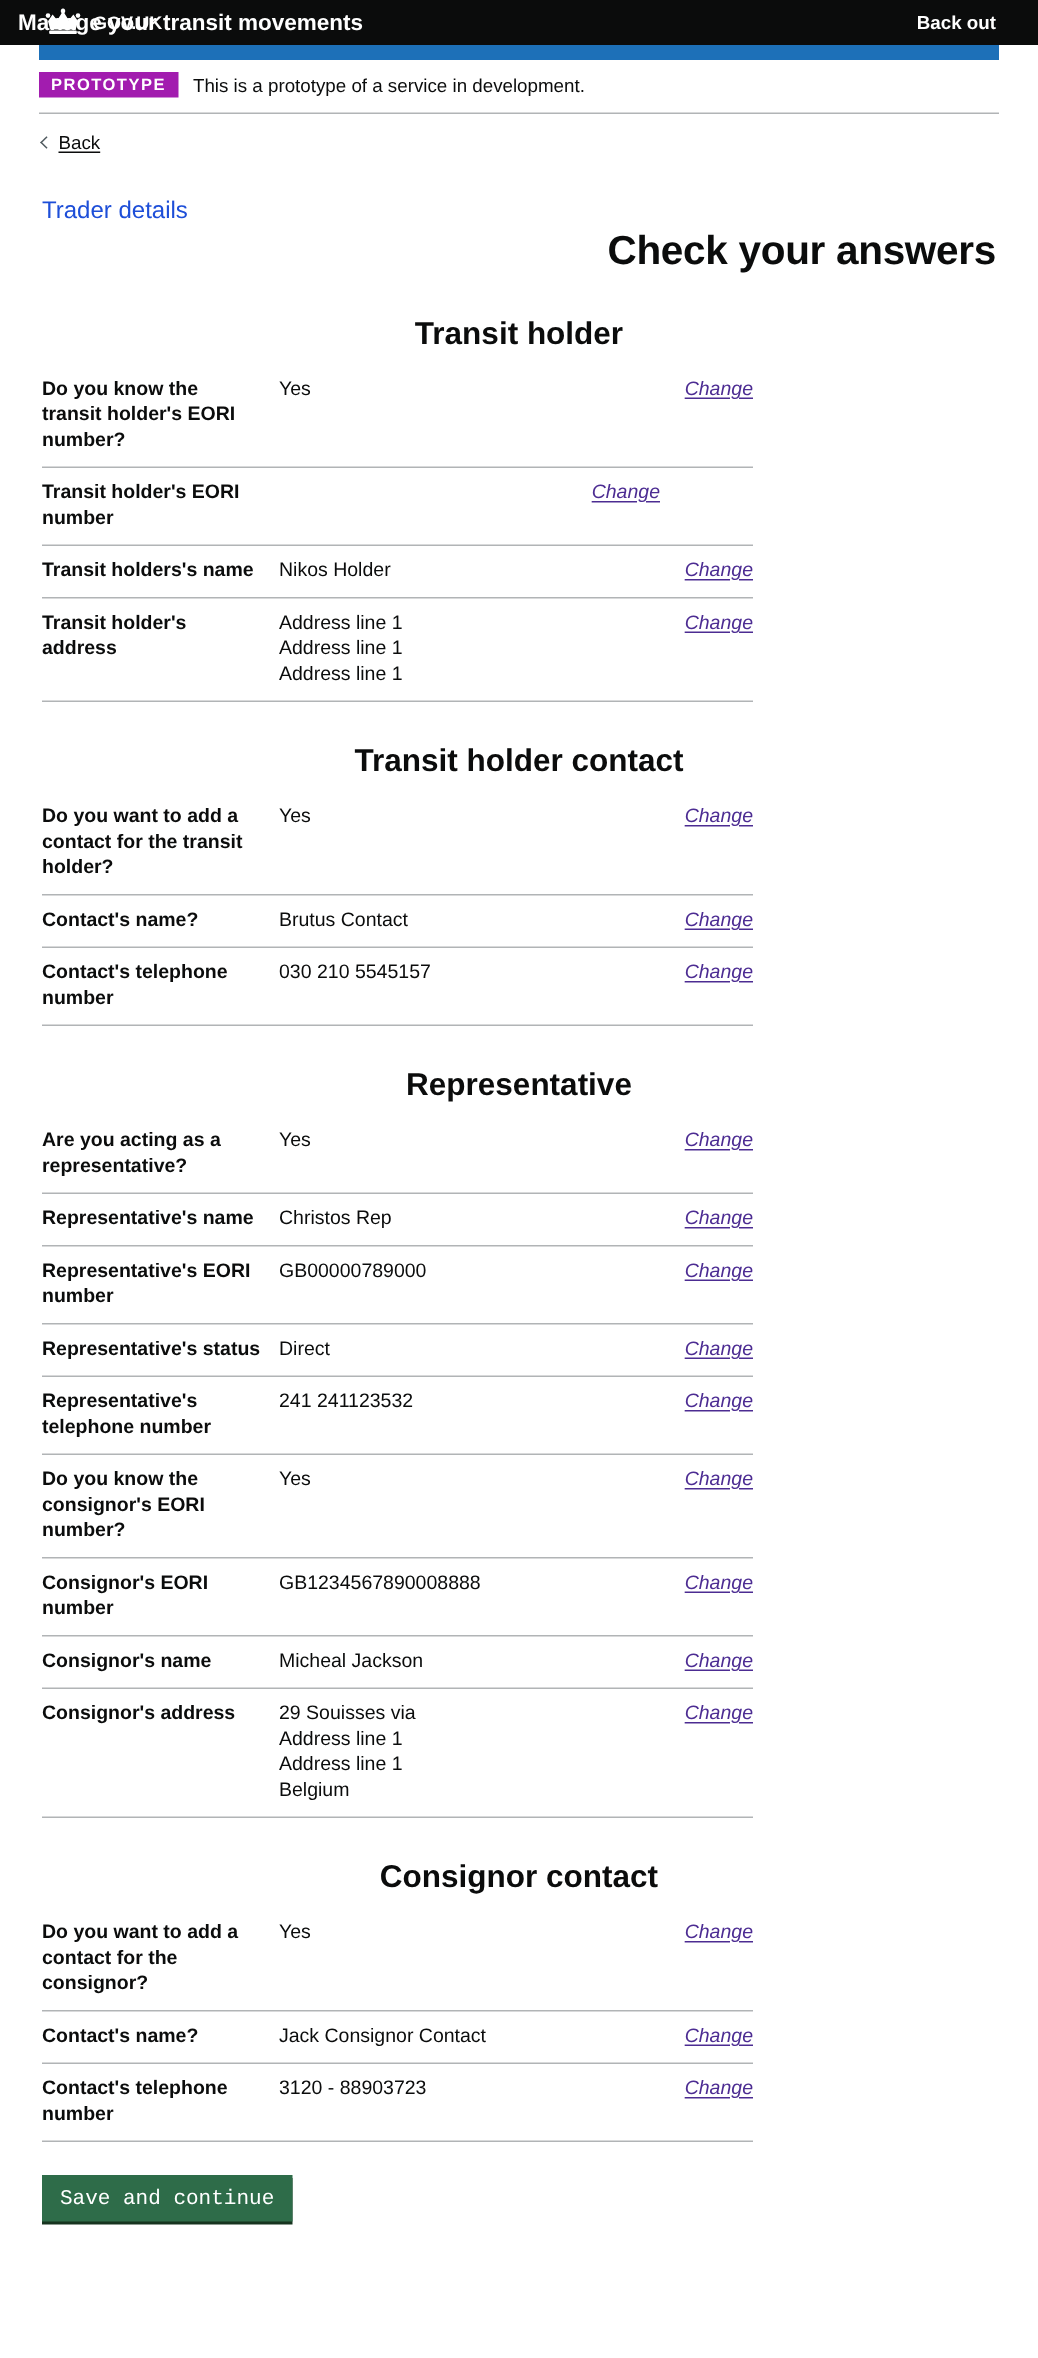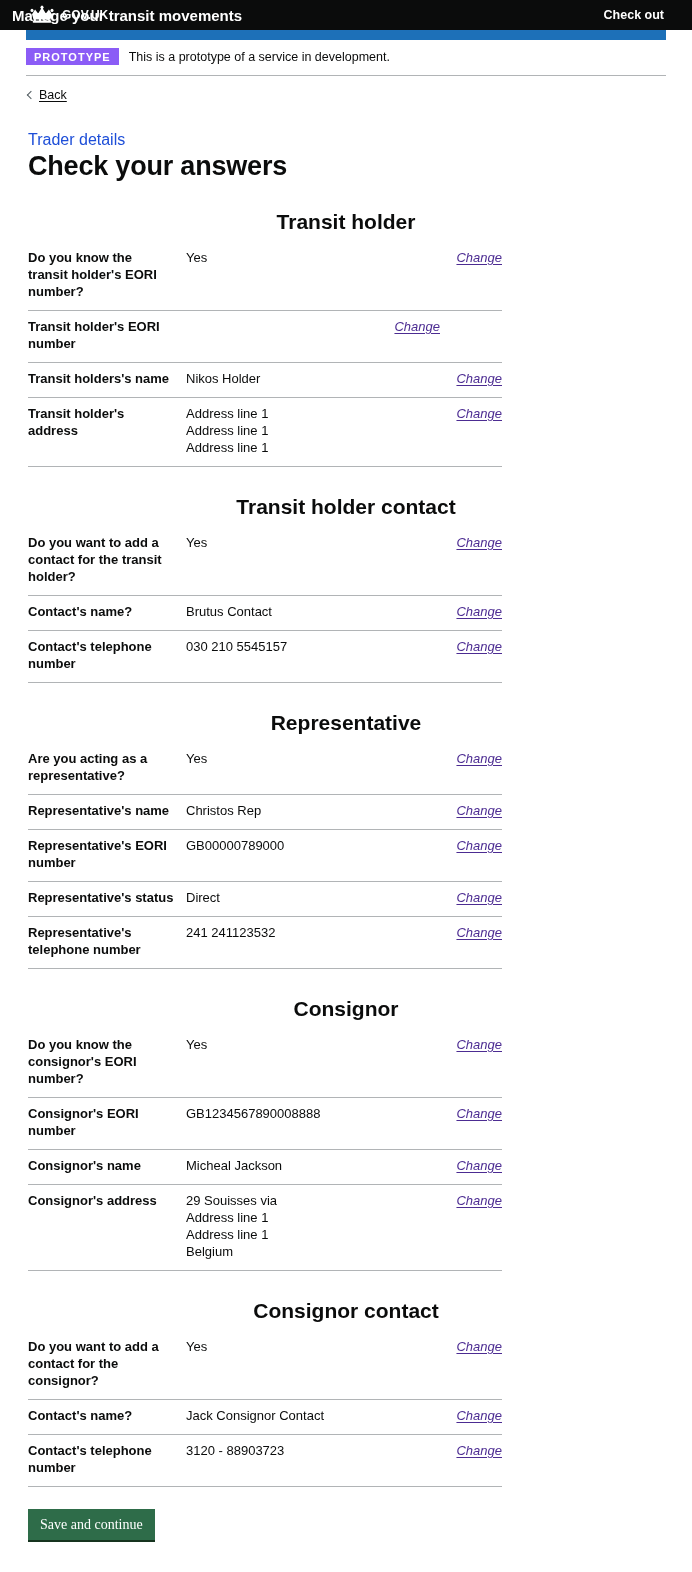--- a/index.html
+++ b/index.html
@@ -51,21 +51,21 @@
   }
   
   .phase-banner {
     margin: 0 26px;
     padding: 8px 0 10px;
     border-bottom: 1px solid #b1b4b6;
     display: flex;
     align-items: center;
   }
   .phase-tag {
-    background: #8b5cf6;
+    background: #a21caf;
     color: #fff;
     font-size: 11px;
     font-weight: bold;
     letter-spacing: 1px;
     text-transform: uppercase;
     padding: 3px 8px 2px;
   }
   .phase-text { font-size: 12.5px; margin-left: 10px; }
   
   .back-link {
@@ -91,20 +91,21 @@
   .caption {
     margin-top: 28px;
     font-size: 16px;
     color: #1d4ed8;
   }
   h1.page-title {
     font-size: 27px;
     font-weight: bold;
     margin: 2px 0 14px;
     letter-spacing: -0.2px;
+    text-align: right;
   }
   h2.section-heading {
     font-size: 21px;
     font-weight: bold;
     margin: 28px 0 8px;
     text-align: center;
   }
   .summary-list { width: 474px; }
   .summary-row {
     display: grid;
@@ -124,21 +125,21 @@
     text-underline-offset: 2px;
     font-size: 13px;
   }
   
   .save-button {
     display: inline-block;
     margin: 22px 0 48px;
     background: #2e6c49;
     color: #fff;
     border: none;
-    font-family: Liberation Serif, serif;
+    font-family: Liberation Mono, monospace;
     font-size: 14px;
     padding: 8px 12px 7px;
     box-shadow: 0 2px 0 #16341f;
     cursor: pointer;
   }
 </style>
 </head>
 <body>
 
 
@@ -154,21 +155,21 @@
           <path d="M5 12 l4 -6 4 5 5 -8 5 8 4 -5 4 6 -2 7 H7 z"></path>
           <rect x="6" y="20" width="24" height="3" rx="1"></rect>
           <circle cx="5" cy="7" r="2"></circle>
           <circle cx="31" cy="7" r="2"></circle>
         </g>
       </svg>
     </span>
     <span>GOV.UK</span>
   </a>
   <div class="header-service">Manage your transit movements</div>
-  <a href="#" class="header-signout">Check out</a>
+  <a href="#" class="header-signout">Back out</a>
 </header>
 <div class="blue-bar"></div>
 
 
 <div class="phase-banner">
   <strong class="phase-tag">PROTOTYPE</strong>
   <span class="phase-text">This is a prototype of a service in development.</span>
 </div>
 
 
@@ -250,21 +251,20 @@
             <dd class="summary-action"><a href="#" class="change-link">Change</a></dd>
           </div>
           <div class="summary-row">
             <dt class="summary-key">Representative's telephone number</dt>
             <dd class="summary-value">241 241123532</dd>
             <dd class="summary-action"><a href="#" class="change-link">Change</a></dd>
           </div>
         </dl>
       </section>
       <section>
-        <h2 class="section-heading">Consignor</h2>
         <dl class="summary-list">
           <div class="summary-row">
             <dt class="summary-key">Do you know the consignor's EORI number?</dt>
             <dd class="summary-value">Yes</dd>
             <dd class="summary-action"><a href="#" class="change-link">Change</a></dd>
           </div>
           <div class="summary-row">
             <dt class="summary-key">Consignor's EORI number</dt>
             <dd class="summary-value">GB1234567890008888</dd>
             <dd class="summary-action"><a href="#" class="change-link">Change</a></dd>

